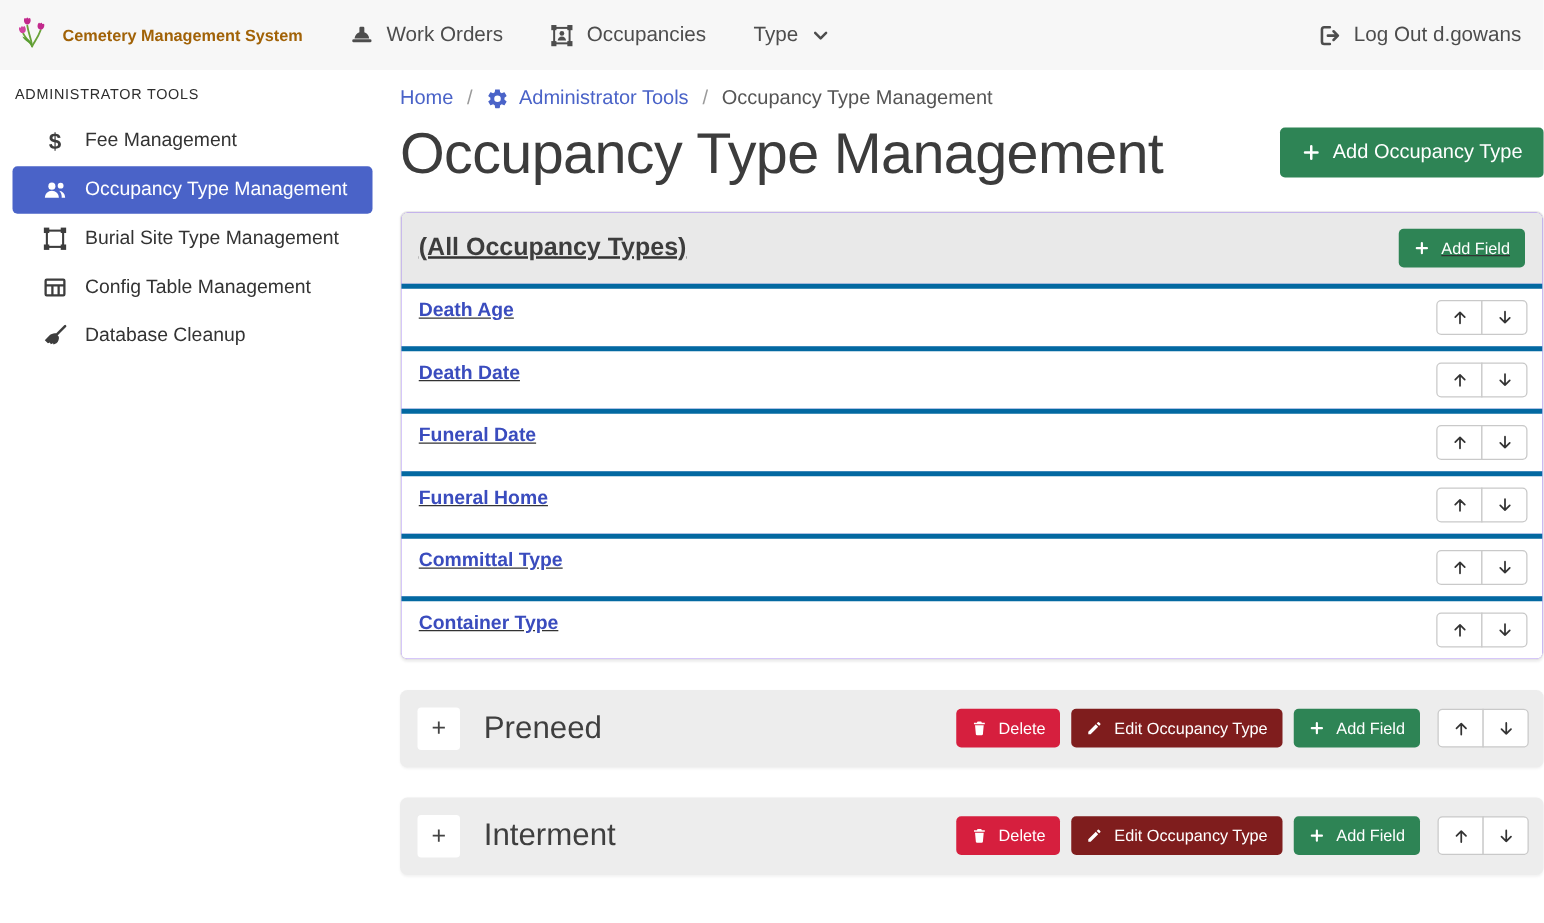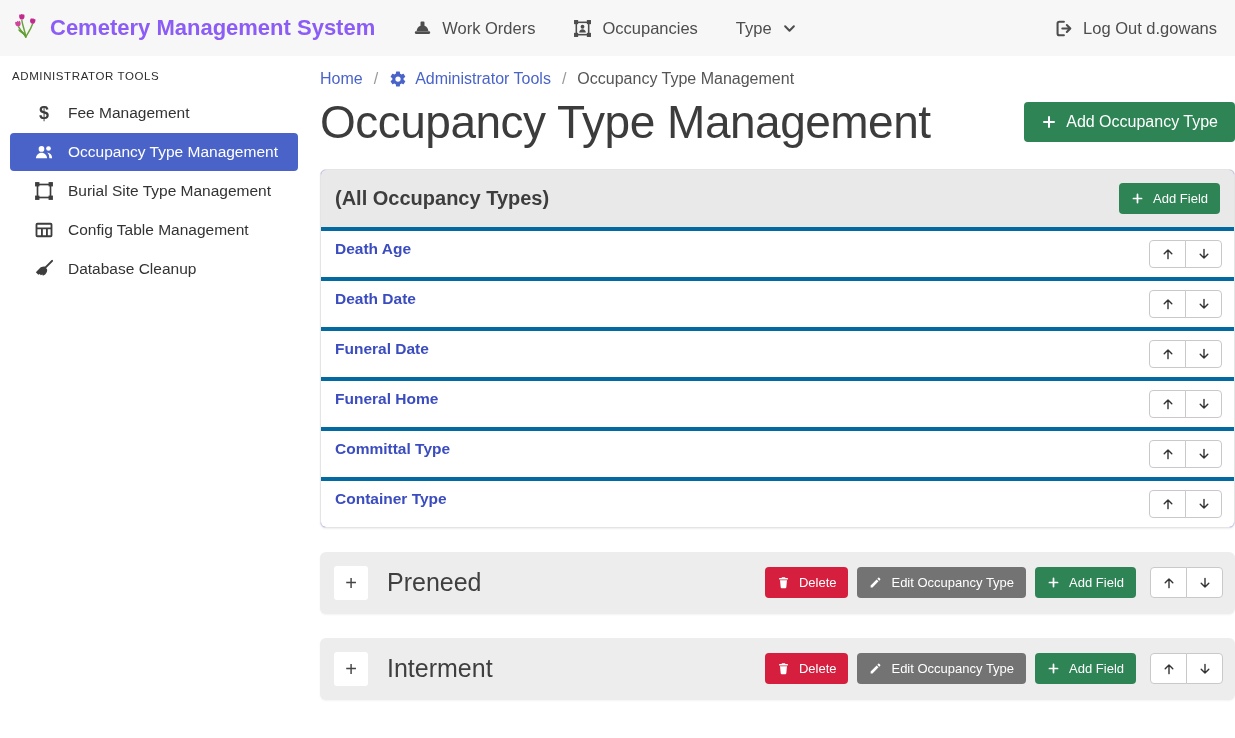--- a/index.html
+++ b/index.html
@@ -10,21 +10,21 @@
     color: #333; position: relative;
   }
 
   
   .navbar {
     height: 56px; background: #f7f7f7;
     display: flex; align-items: center; padding: 0 18px 0 14px;
   }
   .brand { display: flex; align-items: center; cursor: pointer; }
   .brand svg { width: 24px; height: 30px; }
-  .brand-text { font-weight: 700; font-size: 22px; color: #8b5cf6; margin-left: 12px; }
+  .brand-text { font-weight: 700; font-size: 13px; color: #a16207; margin-left: 12px; }
   .nav-link {
     display: flex; align-items: center; gap: 10px;
     color: #4d4d4d; font-size: 16.5px; margin-left: 38px; cursor: pointer;
     text-decoration: none;
   }
   .nav-link .ni { width: 19px; height: 19px; display: inline-flex; color: #4d4d4d; }
   .nav-link .ni svg { width: 100%; height: 100%; }
   .nav-right { margin-left: auto; }
   .nav-right .nav-link { margin-left: 0; }
 
@@ -63,27 +63,27 @@
 
   .btn {
     border: none; border-radius: 4px; color: #fff; display: inline-flex;
     align-items: center; gap: 9px; cursor: pointer; font-family: inherit; white-space: nowrap;
   }
   .btn svg { width: 13px; height: 13px; }
   .btn-lg { font-size: 16px; padding: 11px 17px; }
   .btn-lg svg { width: 16px; height: 16px; }
   .btn-sm { font-size: 13px; padding: 8px 12px; }
   .btn-green { background: #2e8455; }
-  .btn-teal { background: #737373; }
+  .btn-teal { background: #7f1d1d; }
   .btn-red { background: #d61f3e; }
 
   
   .card {
     border: 1px solid #e4e4e4; border-radius: 6px;
-    box-shadow: 0 1px 2px rgba(0,0,0,.07); overflow: hidden; background: #8b5cf6;
+    box-shadow: 0 1px 2px rgba(0,0,0,.07); overflow: hidden; background: #8b5cf6; text-decoration: underline;
   }
   .card-header {
     background: #e9e9e9; padding: 13px 14px;
     display: flex; justify-content: space-between; align-items: center;
   }
   .card-title { font-size: 20px; font-weight: 600; color: #3d3d3d; }
   .field-row {
     display: flex; justify-content: space-between; align-items: flex-start;
     padding: 9px 12px 9px 14px; border-top: 4px solid #0369a1; background: #fff;
   }

